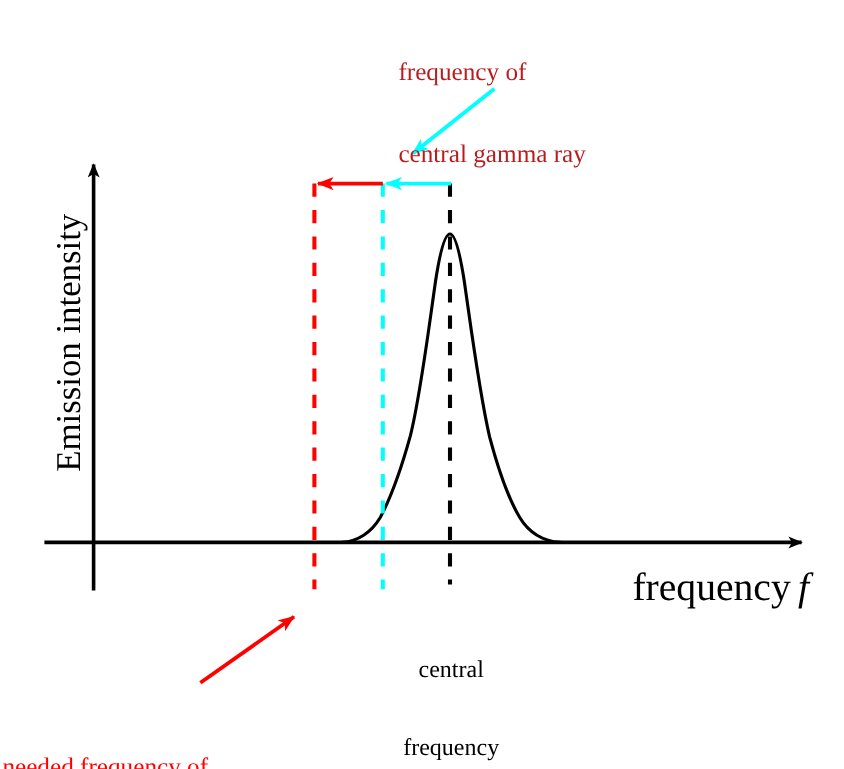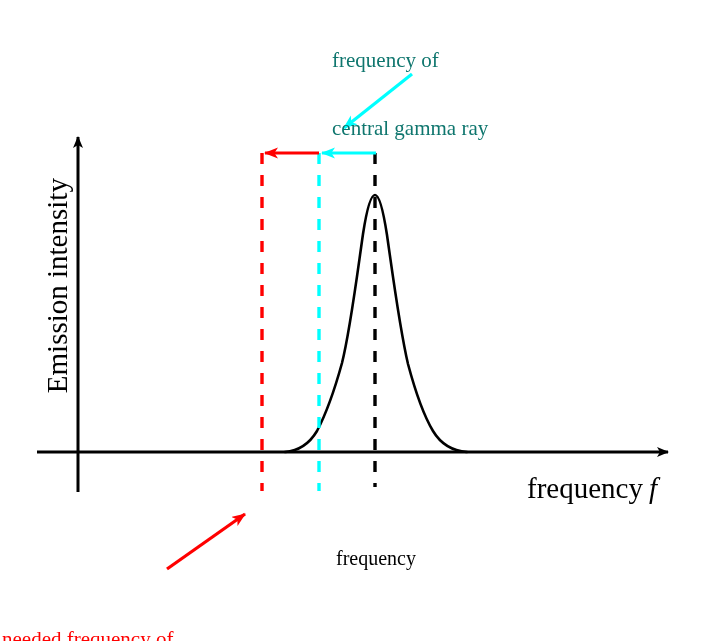--- a/index.html
+++ b/index.html
@@ -25,42 +25,42 @@
   .lbl {
     position: absolute;
     white-space: pre;
     line-height: 1.08;
     font-family: "Liberation Serif", "DejaVu Serif", serif;
   }
   #label-emitted {
     left: 332px;
     top: 4px;
     font-size: 21px;
-    color: #0f766e;
+    color: #b91c1c;
     text-align: left;
   }
   #label-absorbed {
     left: 2px;
     top: 583px;
     font-size: 21px;
     color: #ff0000;
     text-align: left;
   }
   #label-central {
     left: 305px;
     top: 505px;
     width: 142px;
     font-size: 20px;
     color: #000000;
     text-align: center;
   }
   #label-xaxis {
     left: 527px;
     top: 473px;
-    font-size: 29px;
+    font-size: 33px;
     color: #000000;
   }
   #label-xaxis .ital {
     font-style: italic;
     padding-left: 6px;
   }
   #label-yaxis {
     left: -82px;
     top: 270px;
     width: 280px;
@@ -122,20 +122,21 @@
     <div>frequency of</div>
     <div>central gamma ray</div>
   </div>
 
   <div class="lbl" id="label-absorbed">
     <div>needed frequency of</div>
     
   </div>
 
   <div class="lbl" id="label-central">
+    <div>central</div>
     <div>frequency</div>
   </div>
 
   <div class="lbl" id="label-xaxis"><span>frequency</span><span class="ital">f</span></div>
 
   <div class="lbl" id="label-yaxis">Emission intensity</div>
 
 </div>
 
 </body></html>

